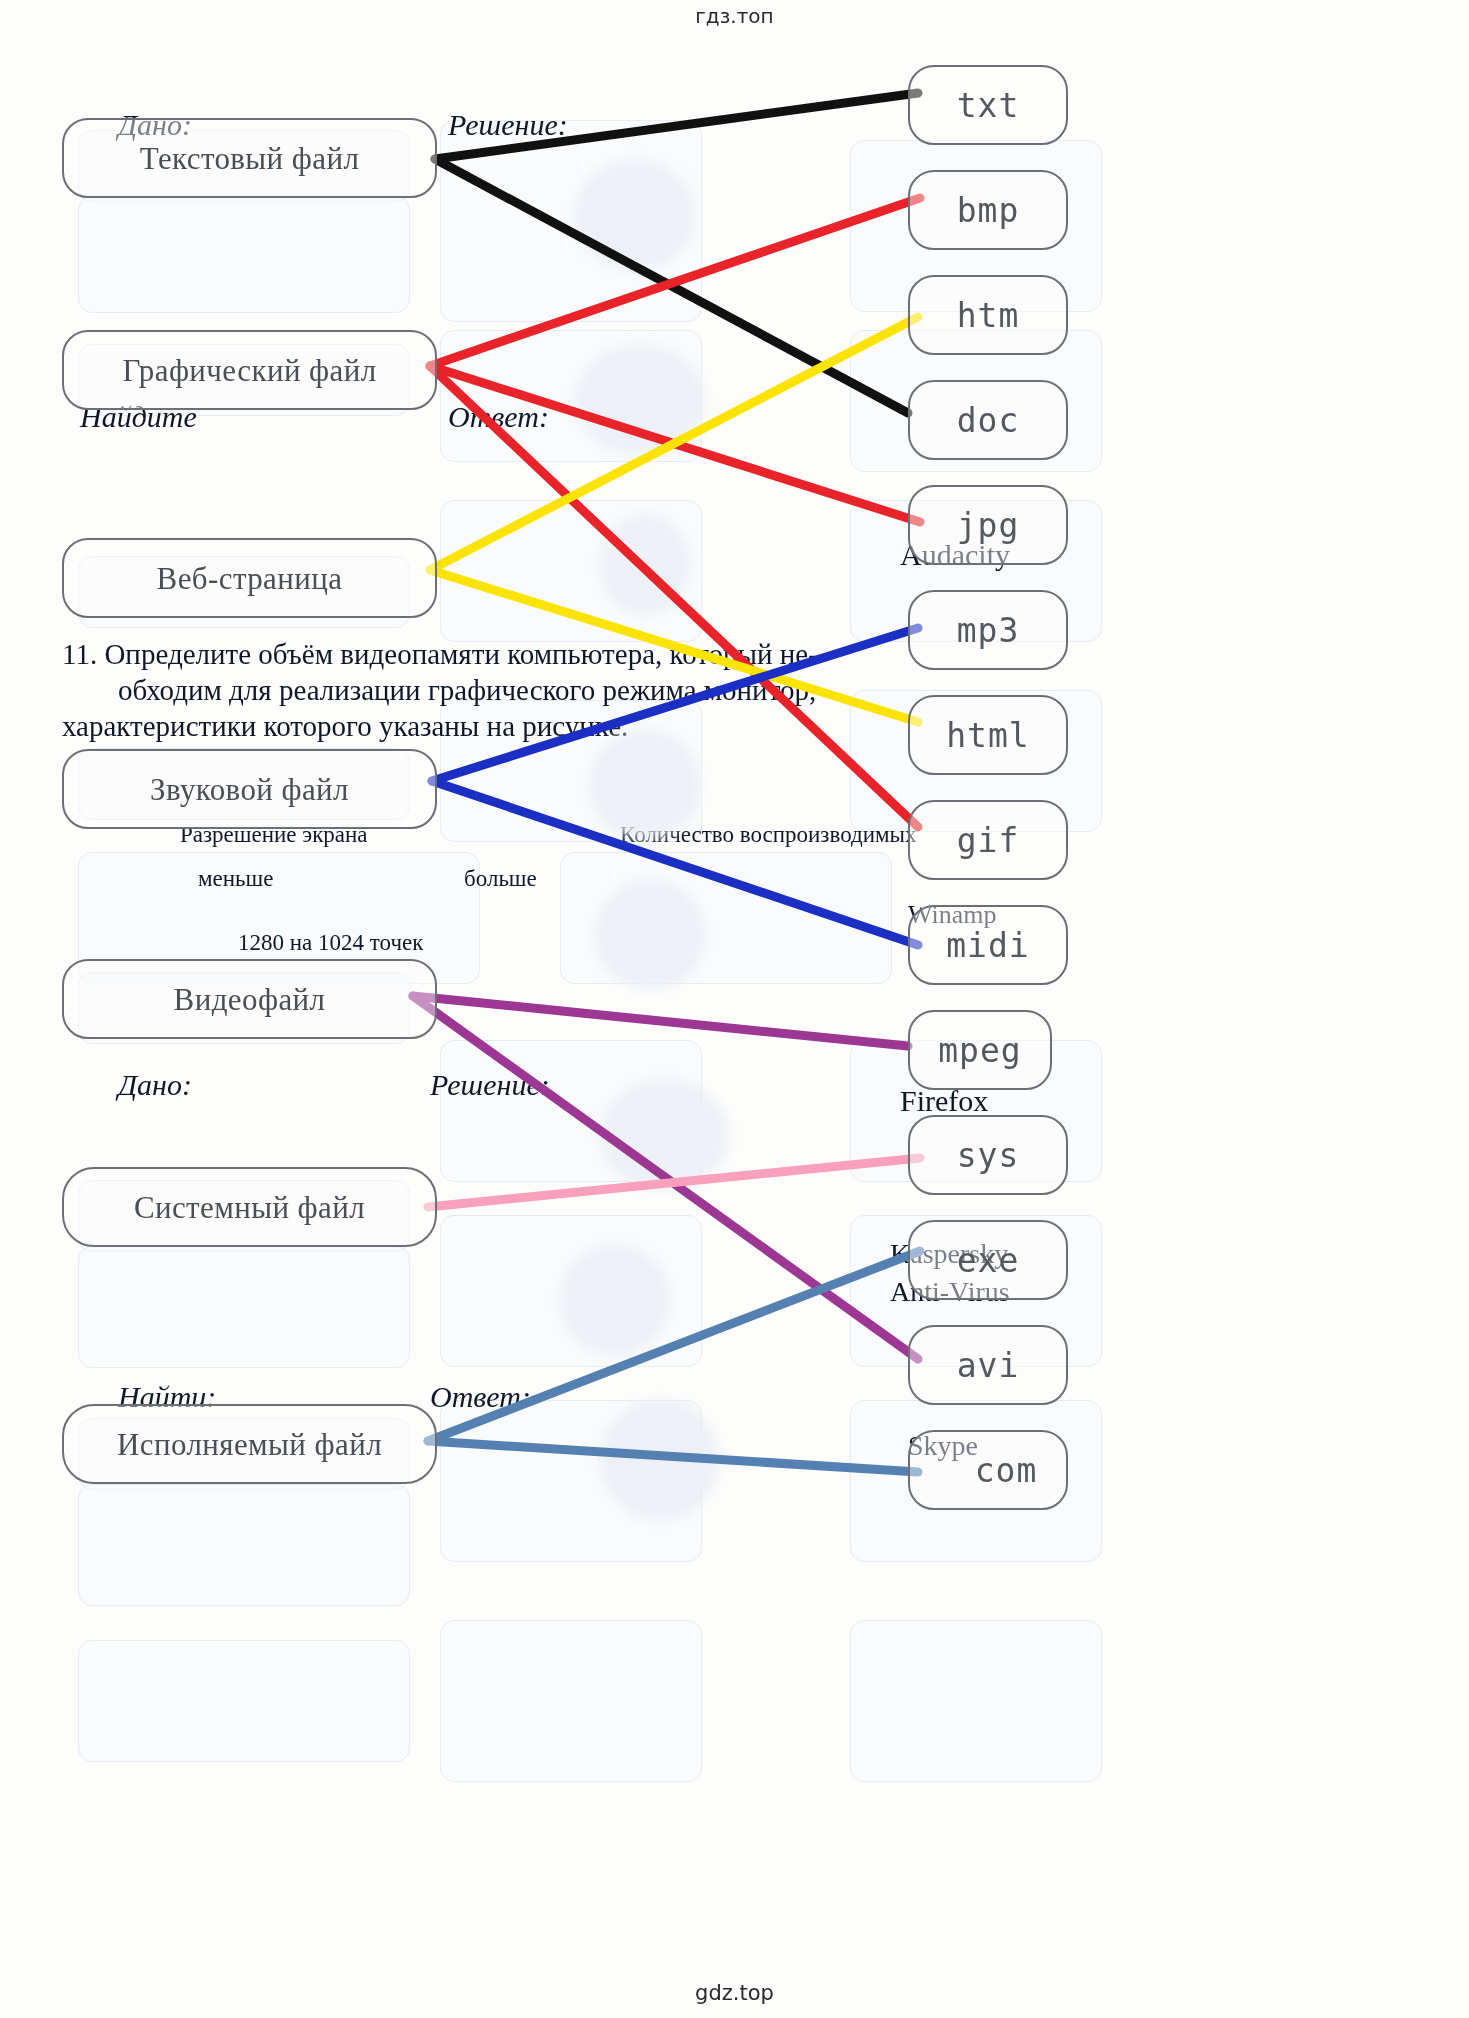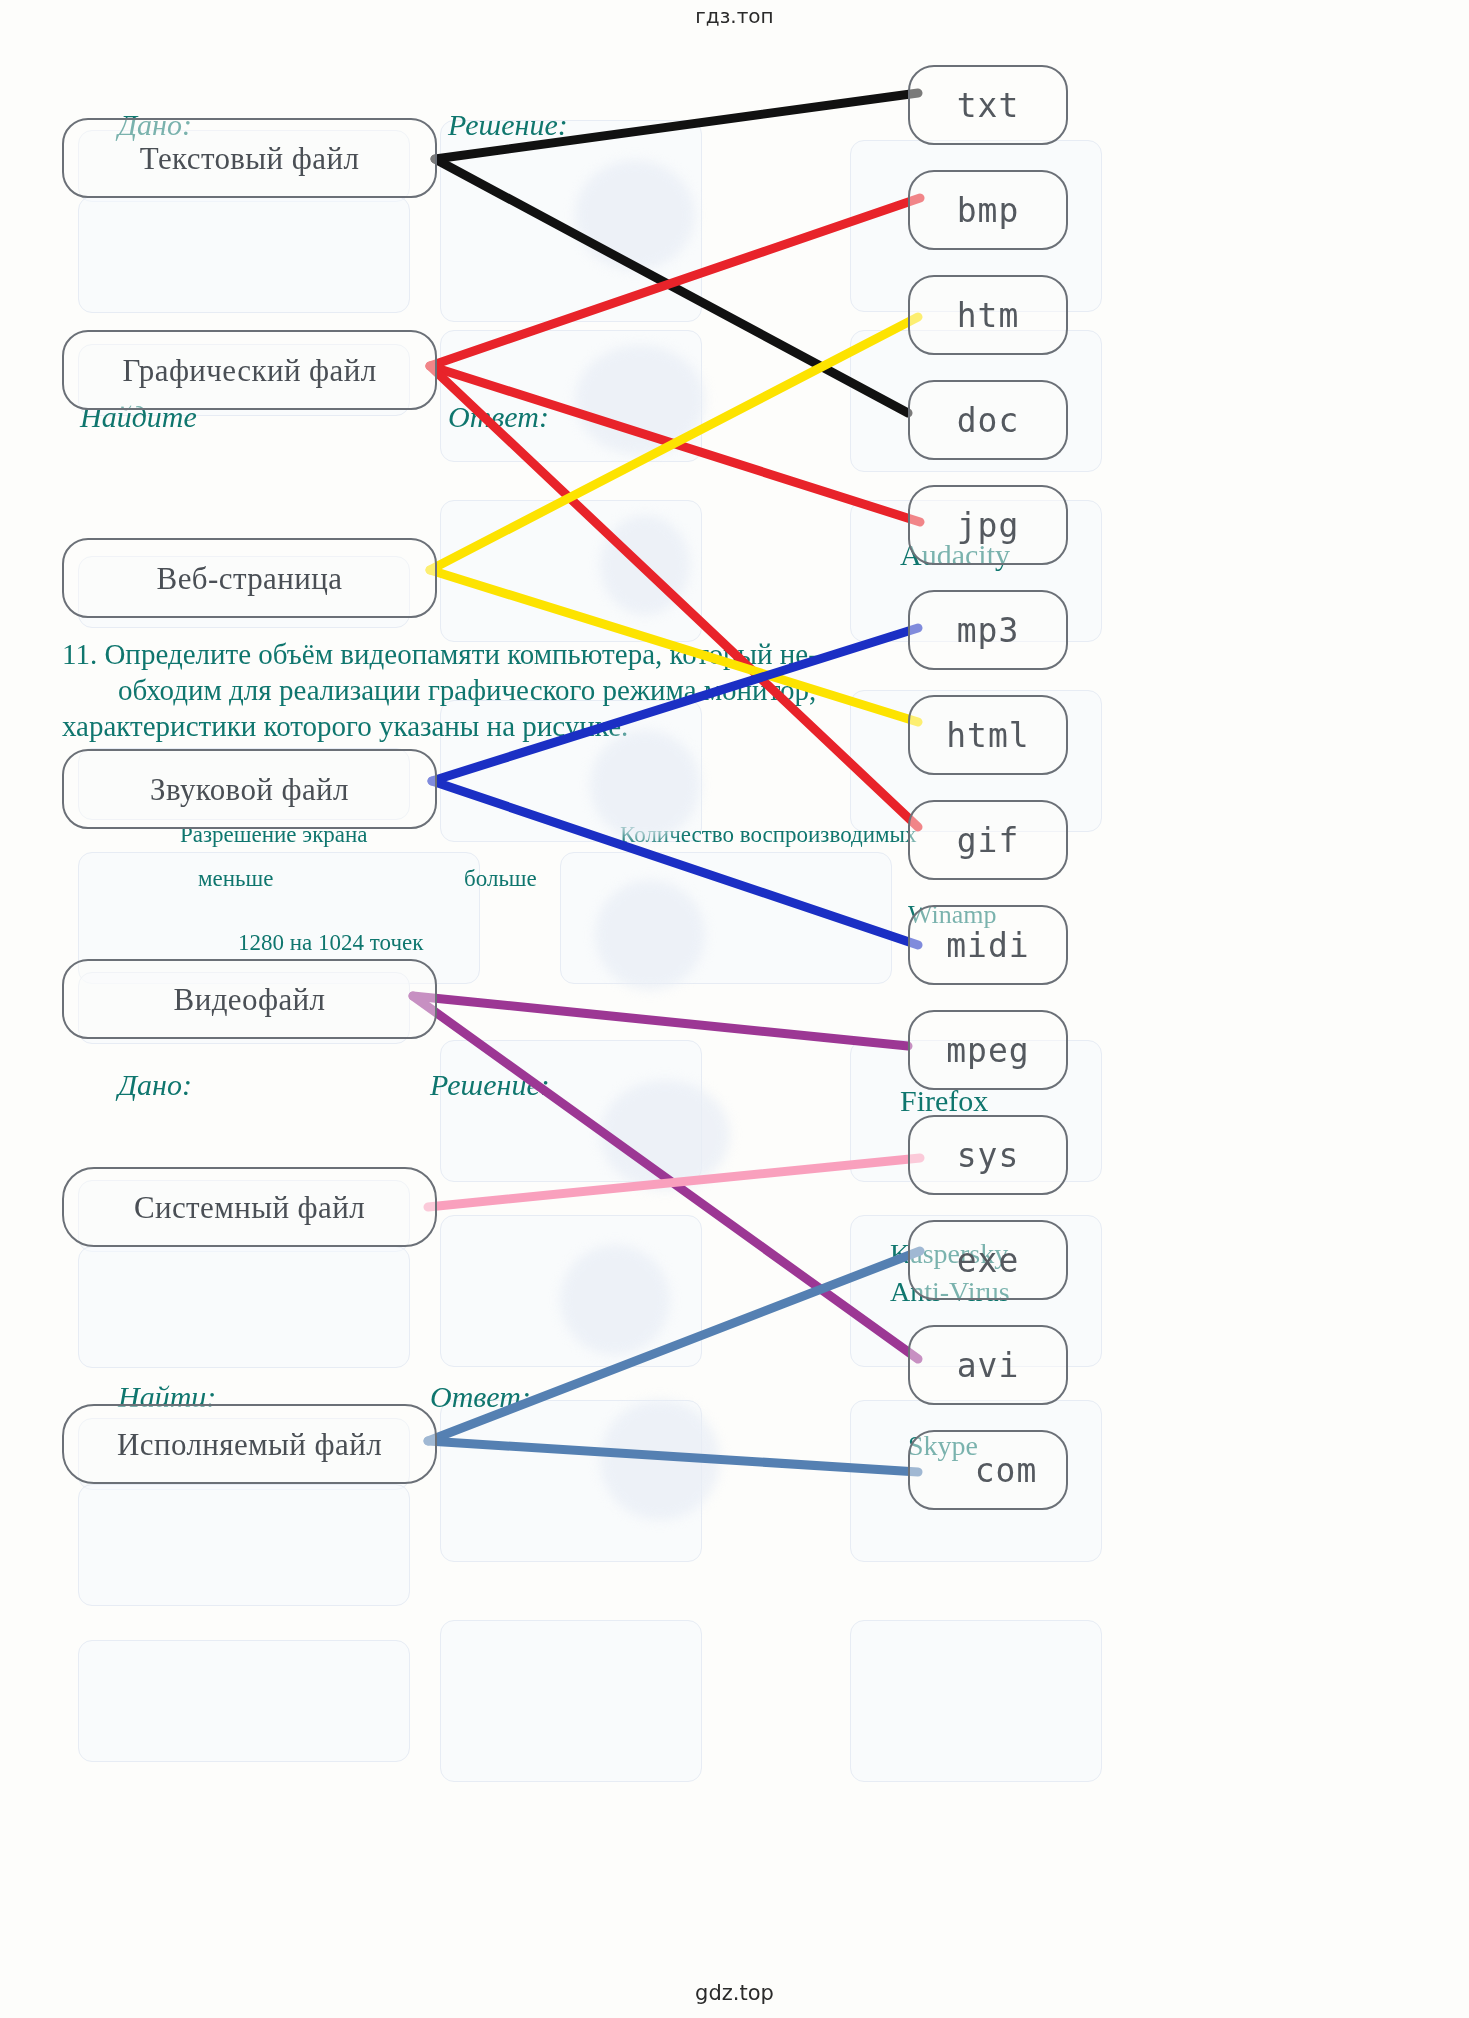--- a/index.html
+++ b/index.html
@@ -25,21 +25,21 @@
     opacity: 1;
   }
   .ghost-box {
     position: absolute;
     border: 1px solid #e7ecf4;
     border-radius: 14px;
     background: rgba(247,250,254,0.6);
   }
   .ghost-text {
     position: absolute;
-    color: #0f766e;
+    color: #0f172a;
     font-family: "Liberation Serif", "DejaVu Serif", serif;
     white-space: nowrap;
     user-select: none;
   }
   .ghost-blob {
     position: absolute;
     border-radius: 50%;
     background: #e9eef6;
     filter: blur(6px);
     opacity: 0.75;
@@ -220,21 +220,21 @@
       </div>
       <div class="node right" style="left: 908px; top: 695px; width: 160px; height: 80px;">
         <span>html</span>
       </div>
       <div class="node right" style="left: 908px; top: 800px; width: 160px; height: 80px;">
         <span>gif</span>
       </div>
       <div class="node right" style="left: 908px; top: 905px; width: 160px; height: 80px;">
         <span>midi</span>
       </div>
-      <div class="node right" style="left: 908px; top: 1010px; width: 160px; height: 80px;">
+      <div class="node right" style="left: 908px; top: 1010px; width: 144px; height: 80px;">
         <span>mpeg</span>
       </div>
       <div class="node right" style="left: 908px; top: 1115px; width: 160px; height: 80px;">
         <span>sys</span>
       </div>
       <div class="node right" style="left: 908px; top: 1220px; width: 160px; height: 80px;">
         <span>exe</span>
       </div>
       <div class="node right" style="left: 908px; top: 1325px; width: 160px; height: 80px;">
         <span>avi</span>

